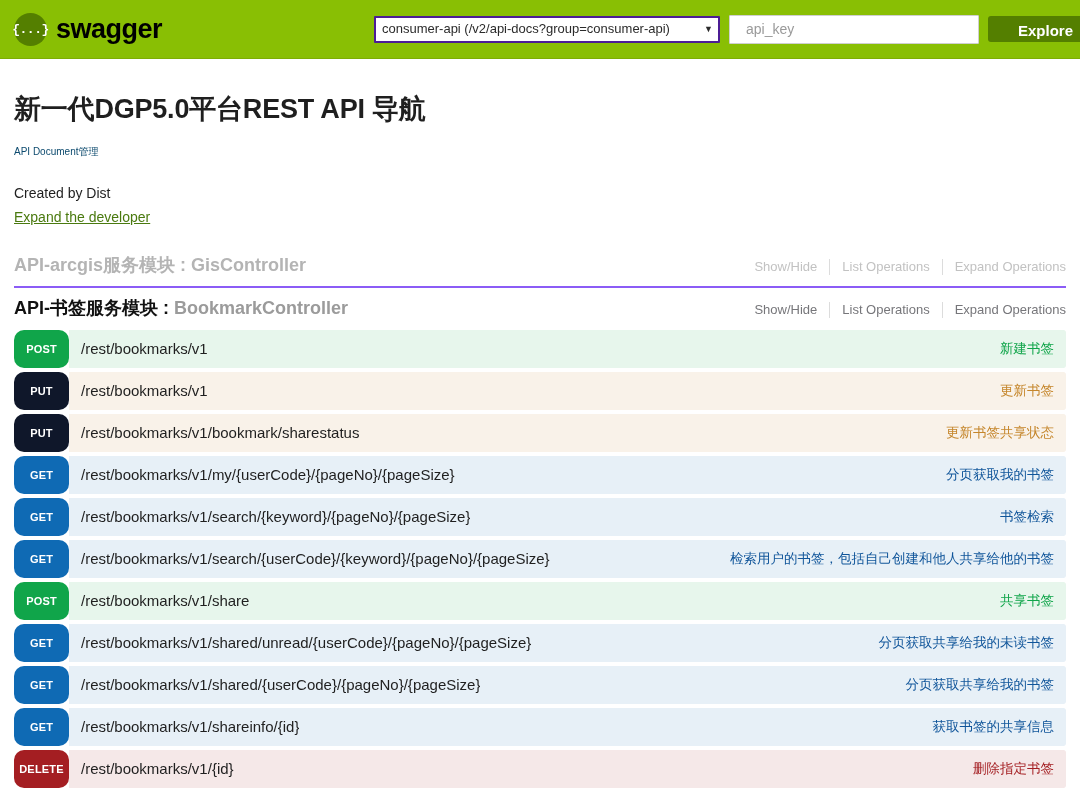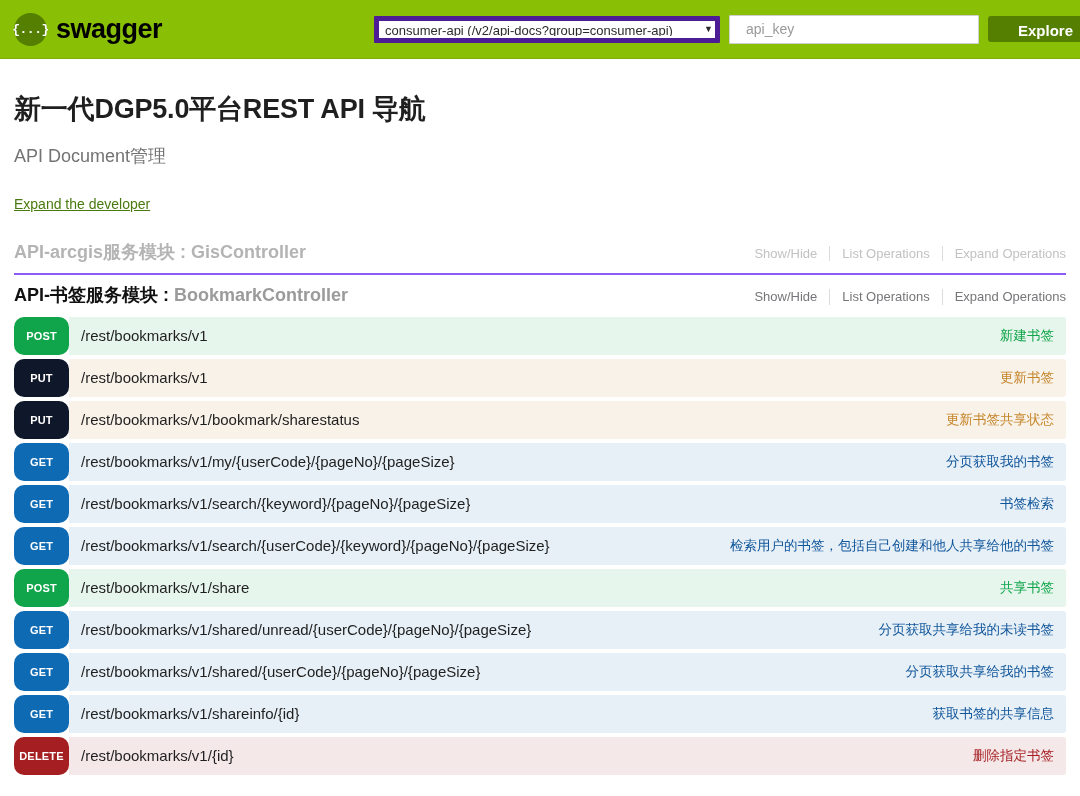--- a/index.html
+++ b/index.html
@@ -59,21 +59,21 @@
     gap: 9px;
     flex: 1 1 auto;
   }
   #api-select {
     width: 346px;
     height: 27px;
     font-size: 13px;
     font-family: "Liberation Sans", sans-serif;
     color: #2b2b2b;
     background: #ffffff;
-    border: 5px solid #4c1d95;
+    border: 2px solid #4c1d95;
     padding: 2px 20px 2px 6px;
     border-radius: 1px;
     appearance: none;
     -webkit-appearance: none;
     outline: none;
     line-height: 1.2;
   }
   .select-wrap {
     position: relative;
     display: inline-block;
@@ -123,22 +123,22 @@
   }
   #api-title {
     font-size: 27px;
     font-weight: bold;
     color: #1f1f1f;
     margin: 0 0 20px 0;
     line-height: 1.2;
     letter-spacing: -0.2px;
   }
   #api-subtitle {
-    font-size: 18px;
-    color: #737373;
+    font-size: 10px;
+    color: #0c4a6e;
     margin: 0 0 26px 0;
     line-height: 1.3;
   }
   #created-by {
     font-size: 14px;
     color: #1f1f1f;
     margin: 0 0 4px 0;
     line-height: 1.4;
   }
   #contact-link {
@@ -281,20 +281,21 @@
     <input id="api-key" type="text" placeholder="api_key" style="">
     <button id="explore-btn">Explore</button>
   </div>
 </div>
 
 <div id="content">
 
   <div id="info">
     <h1 id="api-title">新一代DGP5.0平台REST API 导航</h1>
     <div id="api-subtitle">API Document管理</div>
+    <div id="created-by">Created by Dist</div>
     <a id="contact-link">Expand the developer</a>
   </div>
 
   <div id="resources">
       <div class="resource res-dim">
         <div class="resource-head">
           <div class="resource-title"><span>API-arcgis服务模块</span><span class="sep"> : </span><span class="ctrl">GisController</span></div>
           <div class="resource-options">
             <a>Show/Hide</a>
             <a>List Operations</a>

